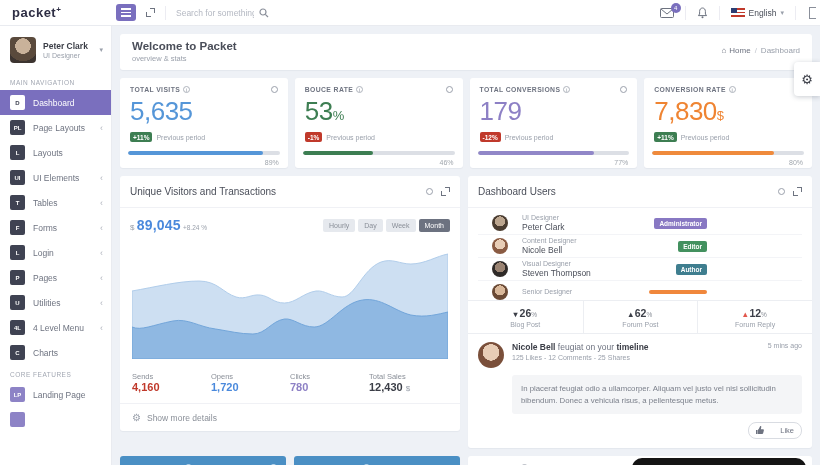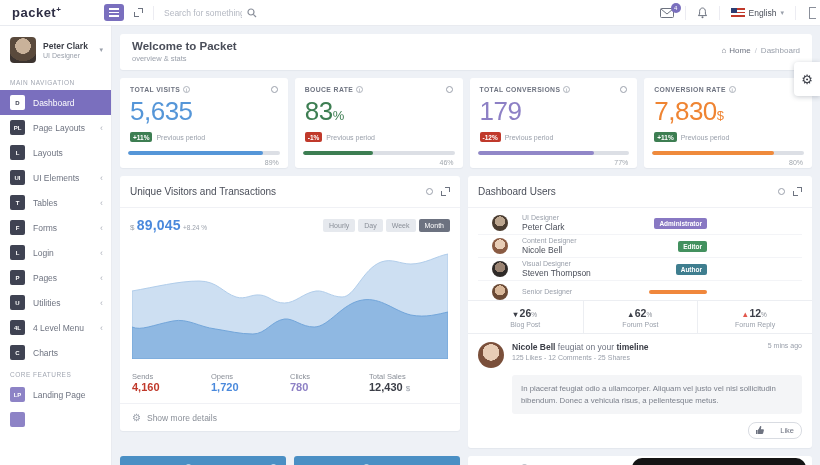--- a/index.html
+++ b/index.html
@@ -1,21 +1,21 @@
 <!DOCTYPE html>
 <html><head>
 <meta charset="utf-8">
 <style>
   * { margin:0; padding:0; box-sizing:border-box; }
   html,body { width:820px; height:465px; }
   body { font-family:"Liberation Sans", sans-serif; background:#eef1f6; overflow:hidden; position:relative; }
 
   
   .navbar { position:absolute; top:0; left:0; right:0; height:26px; background:#fff; border-bottom:1px solid #e9ebf0; display:flex; align-items:center; z-index:50; }
-  .logo { width:104px; padding-left:12px; font-size:13px; font-weight:bold; color:#2e2e44; letter-spacing:.5px; }
+  .logo { width:116px; padding-left:12px; font-size:13px; font-weight:bold; color:#2e2e44; letter-spacing:.5px; }
   .logo sup { font-size:8px; color:#2e2e44; }
   .nav-left { display:flex; align-items:center; gap:10px; }
   .burger { width:20px; height:17px; background:#7a6fbe; border-radius:3px; display:flex; flex-direction:column; justify-content:center; align-items:center; gap:2px; cursor:pointer; }
   .burger i { display:block; width:10px; height:1.5px; background:#fff; }
   .vdiv { width:1px; height:14px; background:#ececf2; }
   .search { display:flex; align-items:center; gap:5px; }
   .search input { border:none; outline:none; font-size:8.5px; color:#555; width:78px; font-family:"Liberation Sans",sans-serif; }
   .search input::placeholder { color:#b4b8c2; }
   .nav-right { margin-left:auto; display:flex; align-items:center; gap:11px; padding-right:4px; }
   .icon-btn { position:relative; display:flex; align-items:center; color:#6d7380; cursor:pointer; }
@@ -316,21 +316,21 @@
       <div class="sc-pct">89%</div>
     </div>
     <div class="scard c1">
       <div class="sc-top">
         <span class="sc-label">
             <span>BOUCE RATE</span>
             <i class="info"></i>
           </span>
         <span class="ring"></span>
       </div>
-      <div class="sc-val"><span>83</span><span class="suffix">%</span></div>
+      <div class="sc-val"><span>53</span><span class="suffix">%</span></div>
       <div class="sc-note">
           <span class="pill down">-1%</span>
           <span class="sc-prev">Previous period</span>
         </div>
       <div class="bar">
           <i style="width: 46%;"></i>
         </div>
       <div class="sc-pct">46%</div>
     </div>
     <div class="scard c2">

